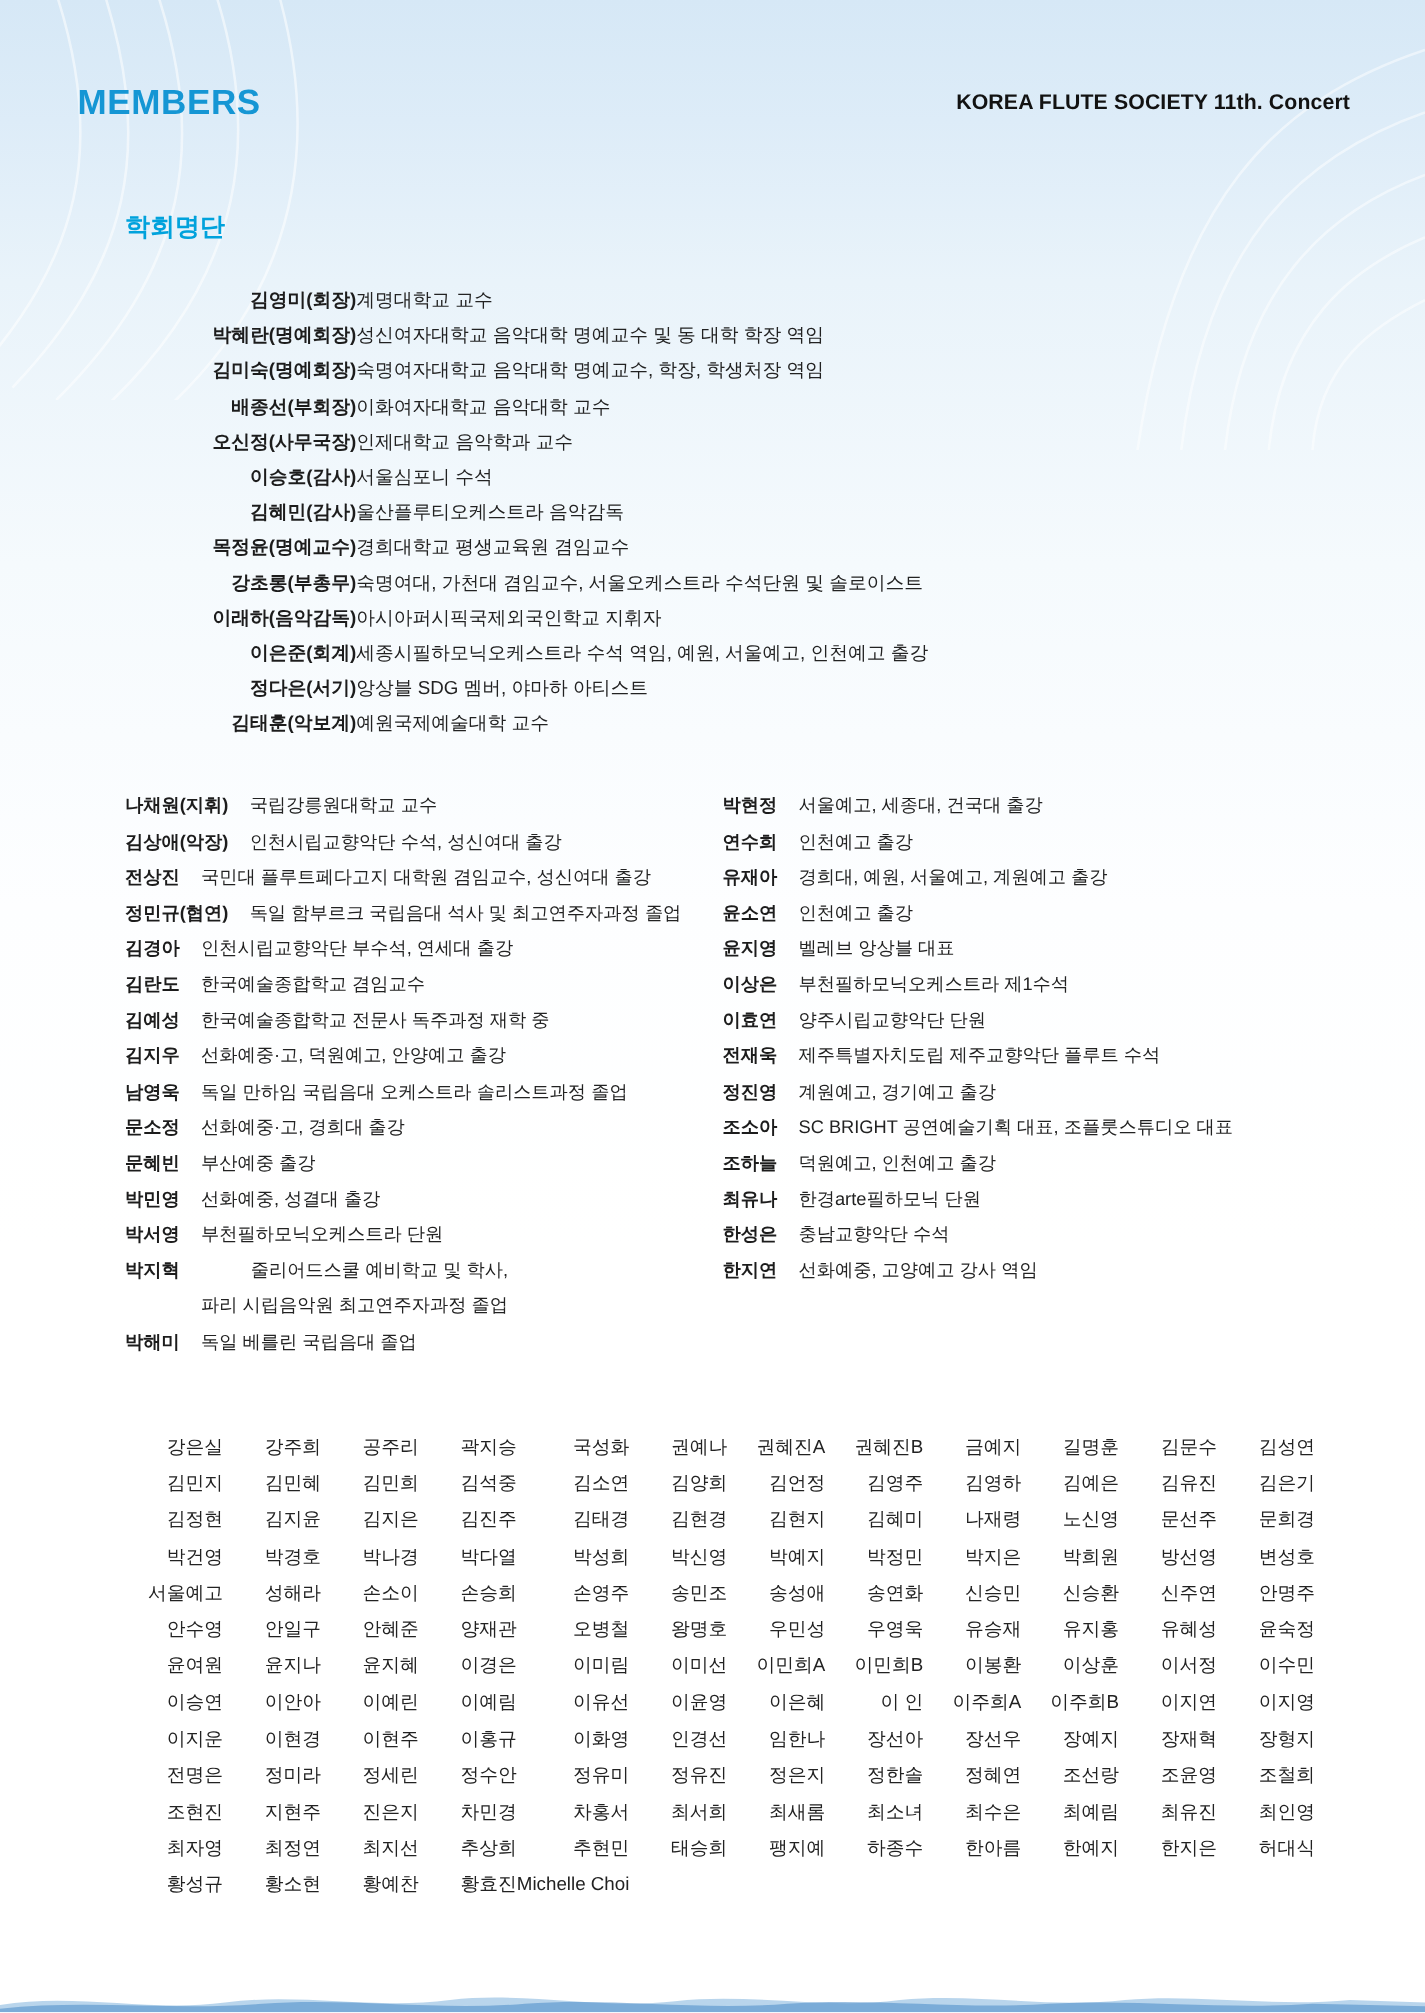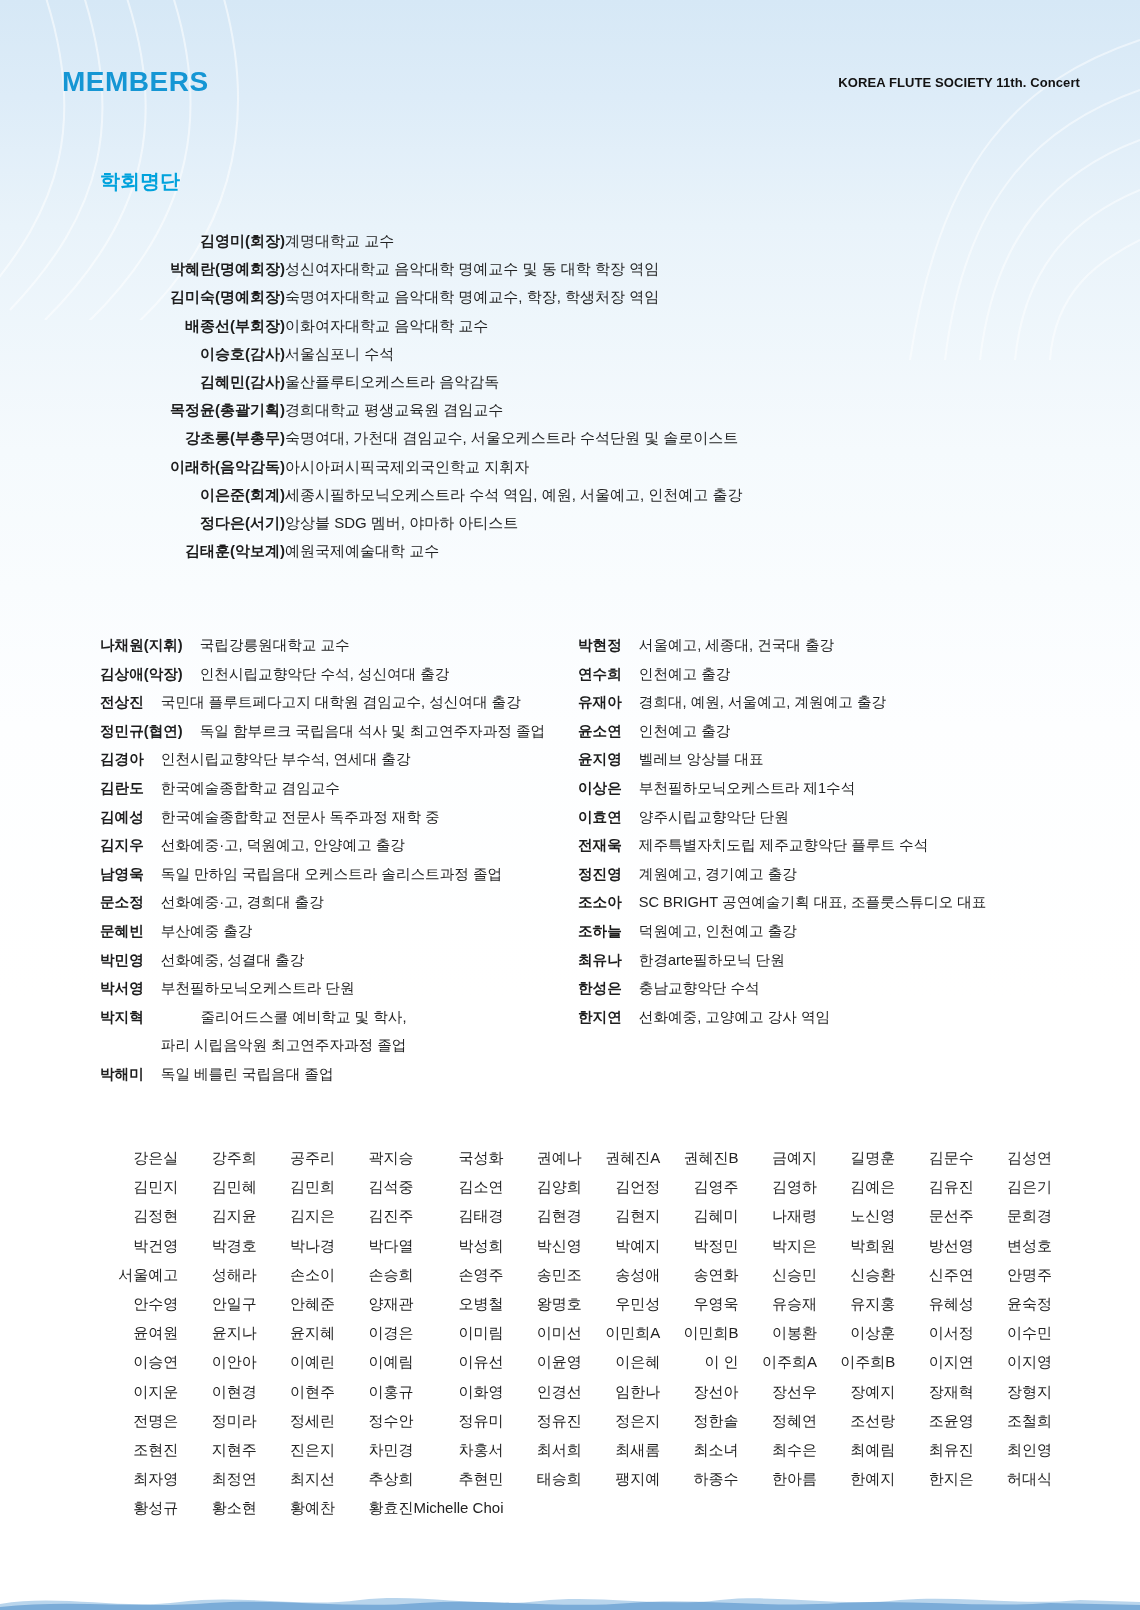--- a/index.html
+++ b/index.html
@@ -4,21 +4,21 @@
 <style>
   html,body { margin:0; padding:0; }
   .page {
     position:relative; width:1140px; height:1610px; overflow:hidden;
     background:linear-gradient(180deg,#d6e8f6 0%,#ddecf8 6%,#e9f3fa 14%,#f5fafd 28%,#fdfeff 45%,#ffffff 62%);
     font-family:"Liberation Sans", sans-serif; color:#1c1c1c;text-align:right;
   }
   .deco { position:absolute; pointer-events:none; }
   .header { position:absolute; top:66px; left:62px; right:60px; display:flex; justify-content:space-between; align-items:center; }
   .brand { font-size:28px; font-weight:bold; letter-spacing:0.5px; color:#1596d4; }
-  .concert { font-size:13px; font-weight:bold; color:#121212; letter-spacing:0.1px; }
+  .concert { font-size:17px; font-weight:bold; color:#121212; letter-spacing:0.1px; }
   .section-title { position:absolute; left:100px; top:168px; font-size:20px; font-weight:bold; color:#00a2dc; }
 
   .officers { position:absolute; left:100px; top:227px; width:980px; }
   .o-row { display:flex; line-height:28.2px; font-size:15px; }
   .o-name { width:185px; flex:none; font-weight:bold; }
   .o-desc { color:#222; }
 
   .members-col { position:absolute; top:631px; }
   .members-left  { left:100px; width:478px; }
   .members-right { left:578px; width:502px; }
@@ -78,29 +78,33 @@
       </div>
       <div class="o-row">
         <span class="o-name">김미숙(명예회장)</span>
         <span class="o-desc">숙명여자대학교 음악대학 명예교수, 학장, 학생처장 역임</span>
       </div>
       <div class="o-row">
         <span class="o-name">배종선(부회장)</span>
         <span class="o-desc">이화여자대학교 음악대학 교수</span>
       </div>
       <div class="o-row">
+        <span class="o-name">오신정(사무국장)</span>
+        <span class="o-desc">인제대학교 음악학과 교수</span>
+      </div>
+      <div class="o-row">
         <span class="o-name">이승호(감사)</span>
         <span class="o-desc">서울심포니 수석</span>
       </div>
       <div class="o-row">
         <span class="o-name">김혜민(감사)</span>
         <span class="o-desc">울산플루티오케스트라 음악감독</span>
       </div>
       <div class="o-row">
-        <span class="o-name">목정윤(총괄기획)</span>
+        <span class="o-name">목정윤(명예교수)</span>
         <span class="o-desc">경희대학교 평생교육원 겸임교수</span>
       </div>
       <div class="o-row">
         <span class="o-name">강초롱(부총무)</span>
         <span class="o-desc">숙명여대, 가천대 겸임교수, 서울오케스트라 수석단원 및 솔로이스트</span>
       </div>
       <div class="o-row">
         <span class="o-name">이래하(음악감독)</span>
         <span class="o-desc">아시아퍼시픽국제외국인학교 지휘자</span>
       </div>

